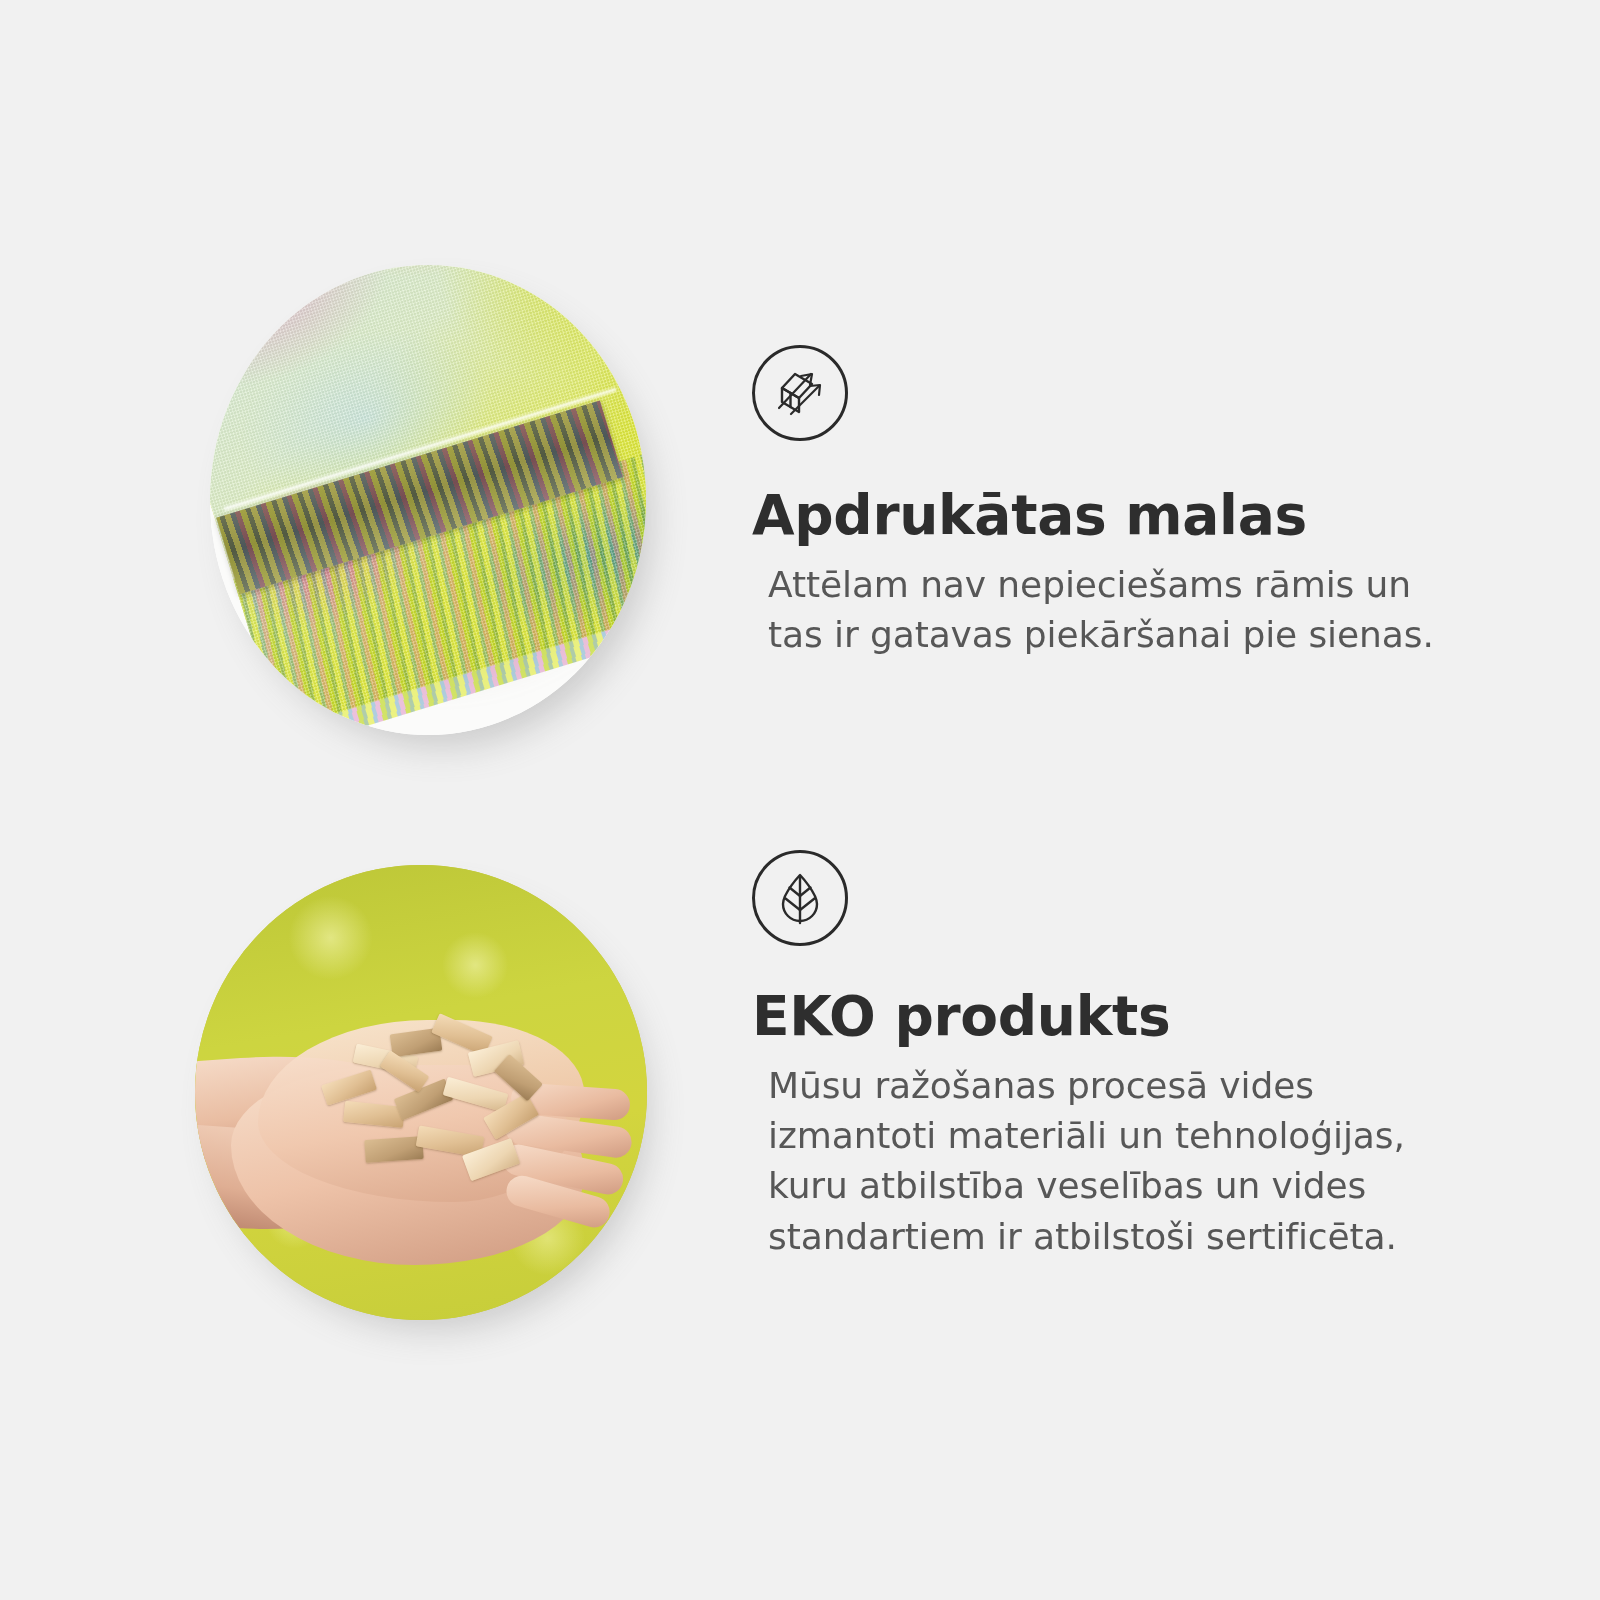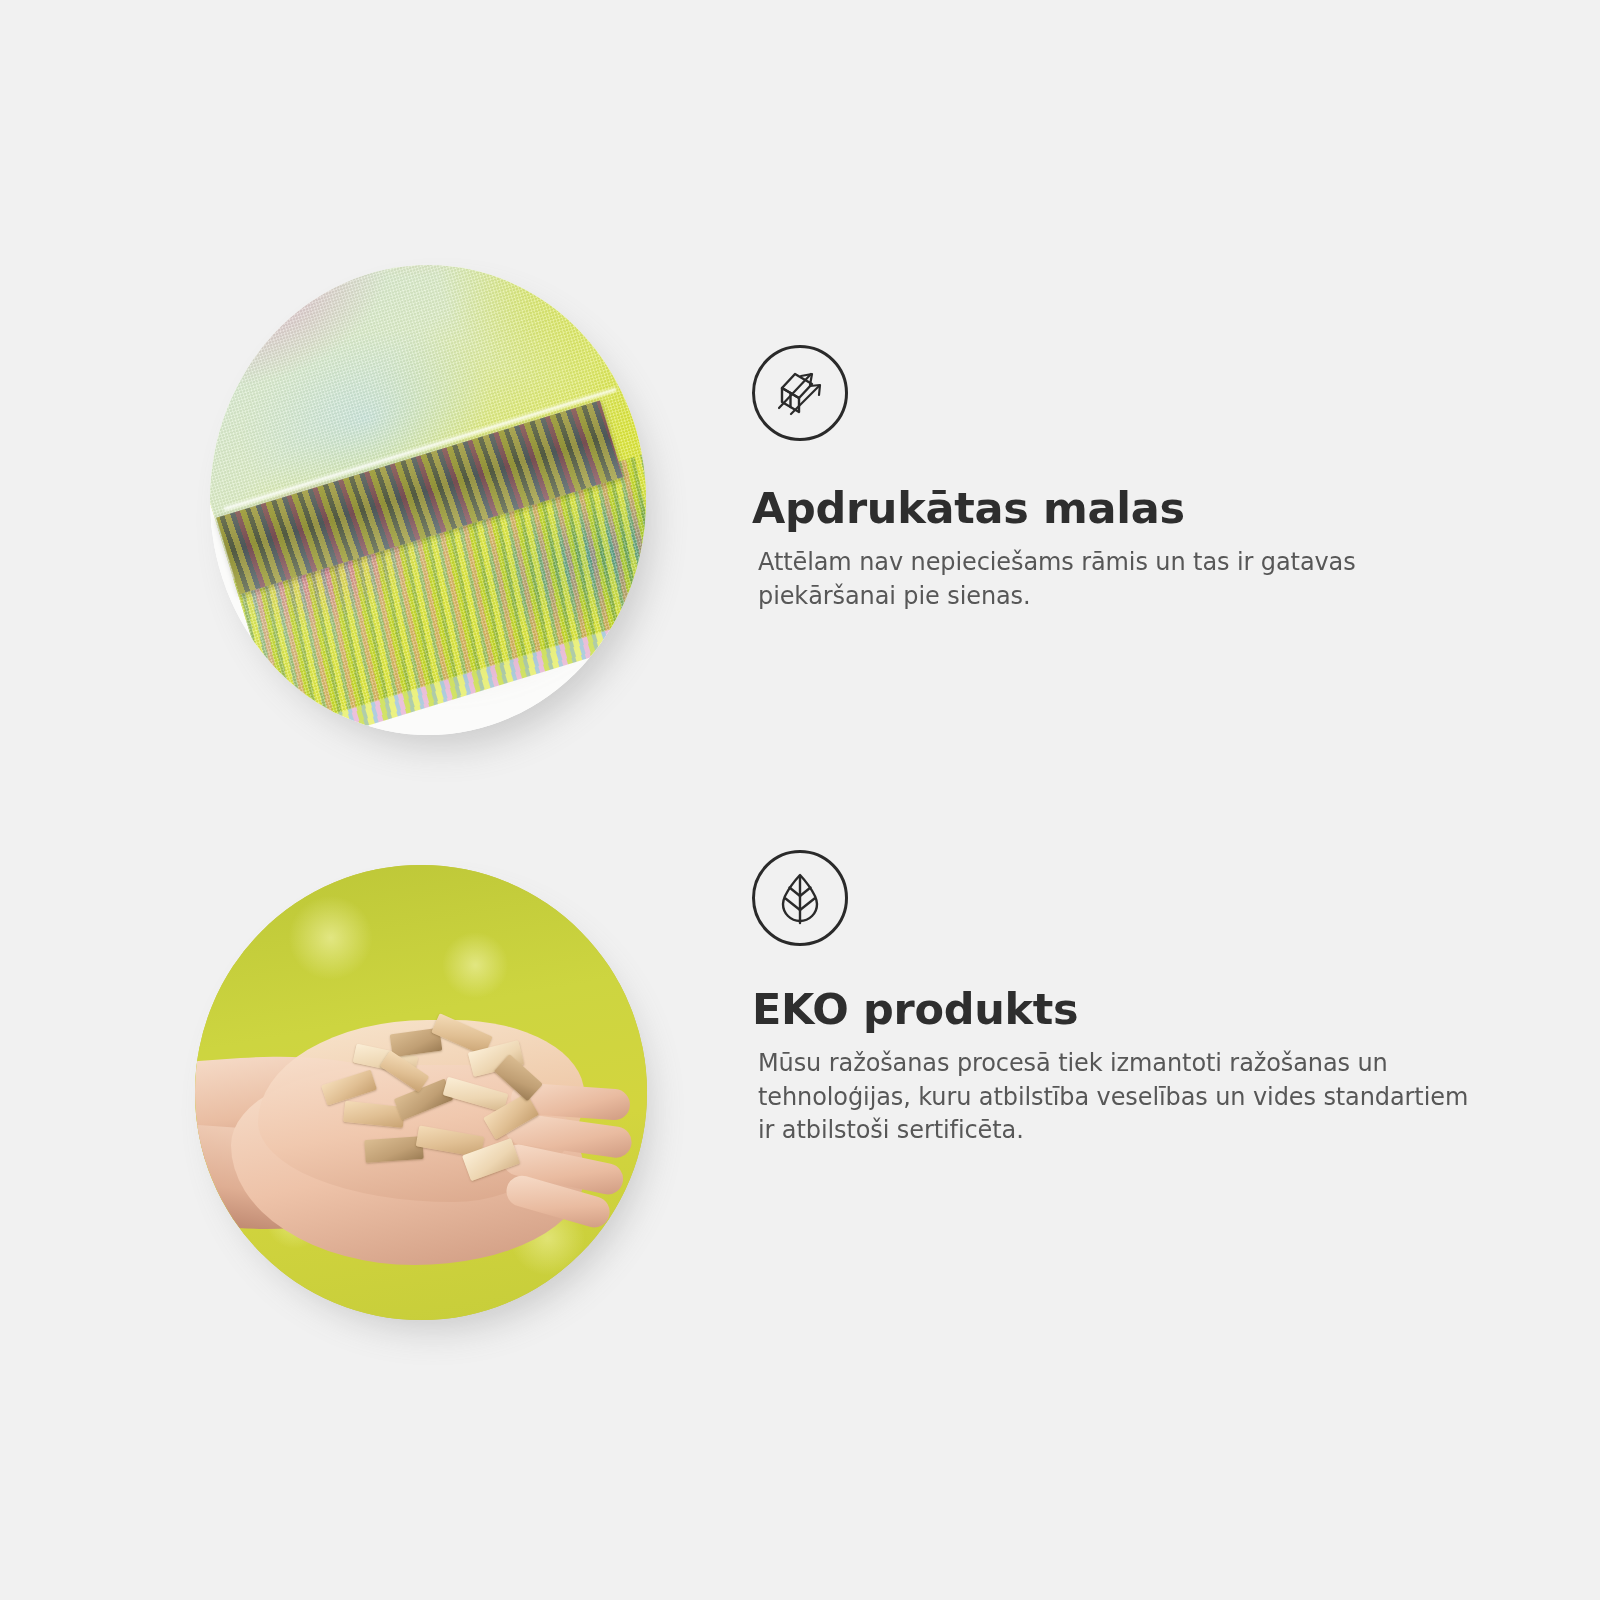--- a/index.html
+++ b/index.html
@@ -252,34 +252,34 @@
     display: flex;
     align-items: center;
     justify-content: center;
     box-sizing: border-box;
   }
   .badge svg { display: block; }
 
   .title {
     margin: 0;
     font-family: "DejaVu Sans", sans-serif;
-    font-size: 43px;
+    font-size: 55px;
     font-weight: 700;
     color: #2e2e2e;
     letter-spacing: -0.3px;
     line-height: 1.1;
   }
   .title-1 { margin-top: 44px; }
   .title-2 { margin-top: 40px; }
 
   .desc {
-    margin: 6px;
+    margin: 16px;
     margin-top: 14px;
     font-family: "DejaVu Sans", sans-serif;
-    font-size: 24px;
+    font-size: 36px;
     font-weight: 400;
     color: #575757;
     line-height: 1.40;
     letter-spacing: -0.1px;
     max-width: 730px;
   }
   .desc-2 { max-width: 720px; }
 </style>
 </head>
 <body>
@@ -357,17 +357,17 @@
         <svg width="58" height="58" viewBox="0 0 58 58" fill="none" stroke="#2a2a2a" stroke-width="2.4" stroke-linecap="round" stroke-linejoin="round">
           <path d="M29 6 C29 6 12 24 12 35 C12 44.4 19.6 52 29 52 C38.4 52 46 44.4 46 35 C46 24 29 6 29 6 Z"></path>
           <path d="M29 8 L29 54"></path>
           <path d="M29 27 L18.5 18.5"></path>
           <path d="M29 27 L39.5 18.5"></path>
           <path d="M29 41 L14.5 29.5"></path>
           <path d="M29 41 L43.5 29.5"></path>
         </svg>
       </div>
       <h2 class="title title-2">EKO produkts</h2>
-      <p class="desc desc-2">Mūsu ražošanas procesā tiek izmantoti ražošanas un tehnoloģijas, kuru atbilstība veselības un vides standartiem ir atbilstoši sertificēta.</p>
+      <p class="desc desc-2">Mūsu ražošanas procesā vides izmantoti materiāli un tehnoloģijas, kuru atbilstība veselības un vides standartiem ir atbilstoši sertificēta.</p>
     </div>
   </section>
 
 </div>
 
 </body></html>

